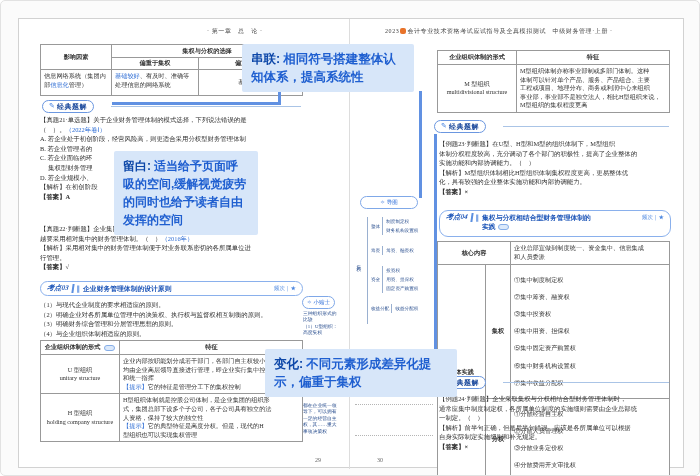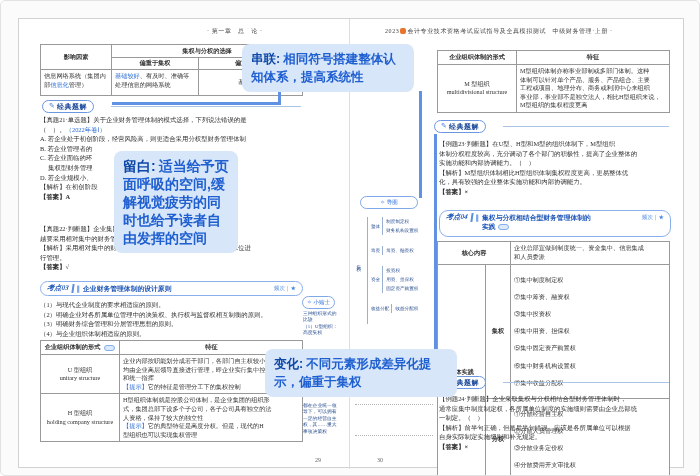--- a/index.html
+++ b/index.html
@@ -35,21 +35,21 @@
   .note{font:4.8px/6.4px "Liberation Serif",serif;color:#2a4f8f;white-space:pre-line}
   .dotted{border-bottom:1px dotted #b5b5b5;height:1px}
   
   .mm{font:4.6px/9px "Liberation Serif",serif;color:#2a4f8f}
   .mm-row{display:flex;align-items:center;margin-bottom:11px}
   .mm-lb{margin-right:2px;white-space:nowrap}
   .mm-ch{display:flex;flex-direction:column;border-left:1px solid #9ab0d0;padding-left:3px}
   .mm-ch i{font-style:normal;white-space:nowrap}
   .mm-root{writing-mode:vertical-rl;letter-spacing:2px;font:4.8px/6px "Liberation Serif",serif;color:#2a4f8f}
   
-  .callout{position:absolute;background:#d7e6f9;border-radius:8px;padding:6px 9px;font:bold 12.5px/18px "Liberation Sans",sans-serif;color:#1f5fd0;z-index:6}
+  .callout{position:absolute;background:#d7e6f9;border-radius:2px;padding:6px 9px;font:bold 12.5px/18px "Liberation Sans",sans-serif;color:#1f5fd0;z-index:6}
   .callout .lb{color:#0d47a8;margin-right:3px}
   .conn{position:absolute;background:#6191e2;z-index:5}
   .hdr{font:6px/8px "Liberation Serif",serif;color:#444;letter-spacing:.6px;white-space:nowrap}
   .pageno{font:6px/8px "Liberation Serif",serif;color:#666}
   .logo{display:inline-block;width:6px;height:6px;border-radius:2px;background:#e8732a;vertical-align:-1px;margin:0 1px}
   .ans{font-weight:bold}
 </style>
 </head>
 <body>
 
@@ -256,20 +256,20 @@
     <div class="abs pageno" style="left:358px;top:437px">30</div>
 
     <div class="conn" style="left:259px;top:72px;width:3px;height:14px"></div>
     <div class="conn" style="left:93px;top:83px;width:169px;height:3px"></div>
     <div class="conn" style="left:400px;top:72px;width:3px;height:107px"></div>
     <div class="conn" style="left:415px;top:115px;width:3px;height:215px"></div>
 
     <div class="callout" style="left:223px;top:25px;width:172px">
       <span class="lb">串联:</span><span>相同符号搭建整体认知体系，提高系统性</span>
     </div>
-    <div class="callout" style="left:95px;top:132px;width:124px;font-size:14px">
+    <div class="callout" style="left:95px;top:132px;width:144px;font-size:12px">
       <span class="lb">留白:</span><span>适当给予页面呼吸的空间,缓解视觉疲劳的同时也给予读者自由发挥的空间</span>
     </div>
     <div class="callout" style="left:246px;top:330px;width:192px">
       <span class="lb">变化:</span><span>不同元素形成差异化提示，偏重于集权</span>
     </div>
   </div>
 </div>
 
 </body></html>

